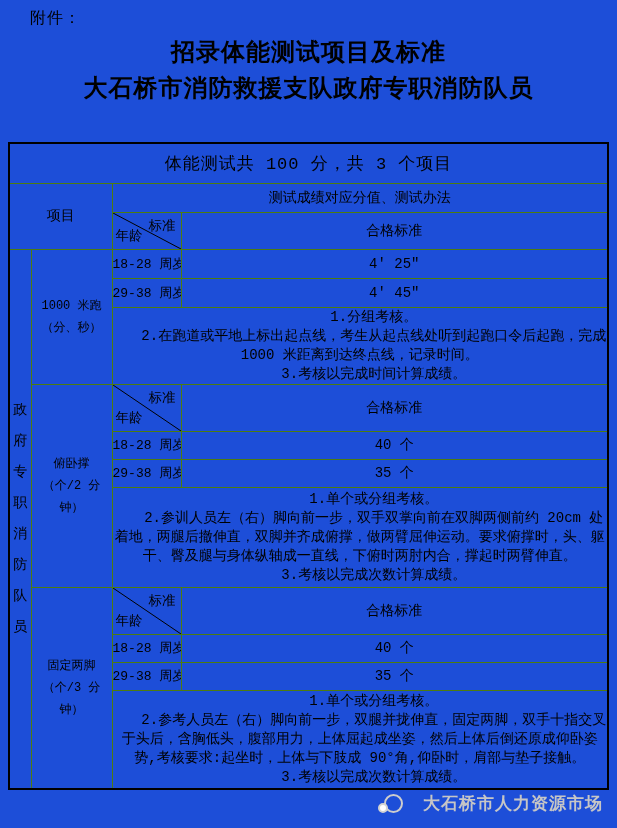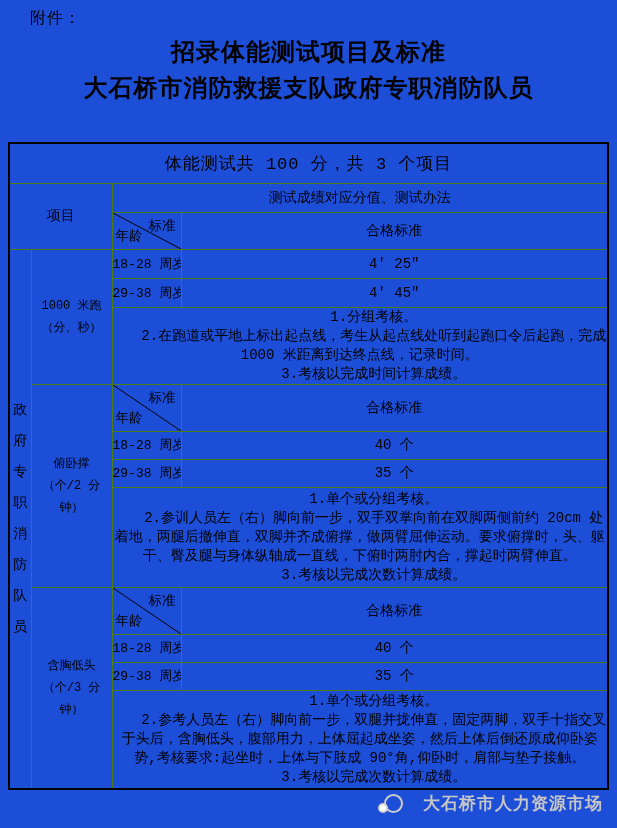--- a/index.html
+++ b/index.html
@@ -162,21 +162,21 @@
     <tr class="rM2">
       <td colspan="2" class="methods-cell">
         <div class="method-para">1.单个或分组考核。</div>
         <div class="method-para">2.参训人员左（右）脚向前一步，双手双掌向前在双脚两侧前约 20cm 处着地，两腿后撤伸直，双脚并齐成俯撑，做两臂屈伸运动。要求俯撑时，头、躯干、臀及腿与身体纵轴成一直线，下俯时两肘内合，撑起时两臂伸直。</div>
         <div class="method-para">3.考核以完成次数计算成绩。</div>
       </td>
     </tr>
 
     <tr class="rDiag">
       <td rowspan="4" class="item-cell">
-        <div>含胸低头</div>
+        <div>固定两脚</div>
         <div>（个/3 分钟）</div>
       </td>
       <td class="diag-cell">
         <svg class="diag-svg">
               <line x1="0" y1="0" x2="100%" y2="100%" stroke="#000" stroke-width="1"></line>
             </svg>
         <span class="diag-top">标准</span>
         <span class="diag-bottom">年龄</span>
       </td>
       <td>合格标准</td>

